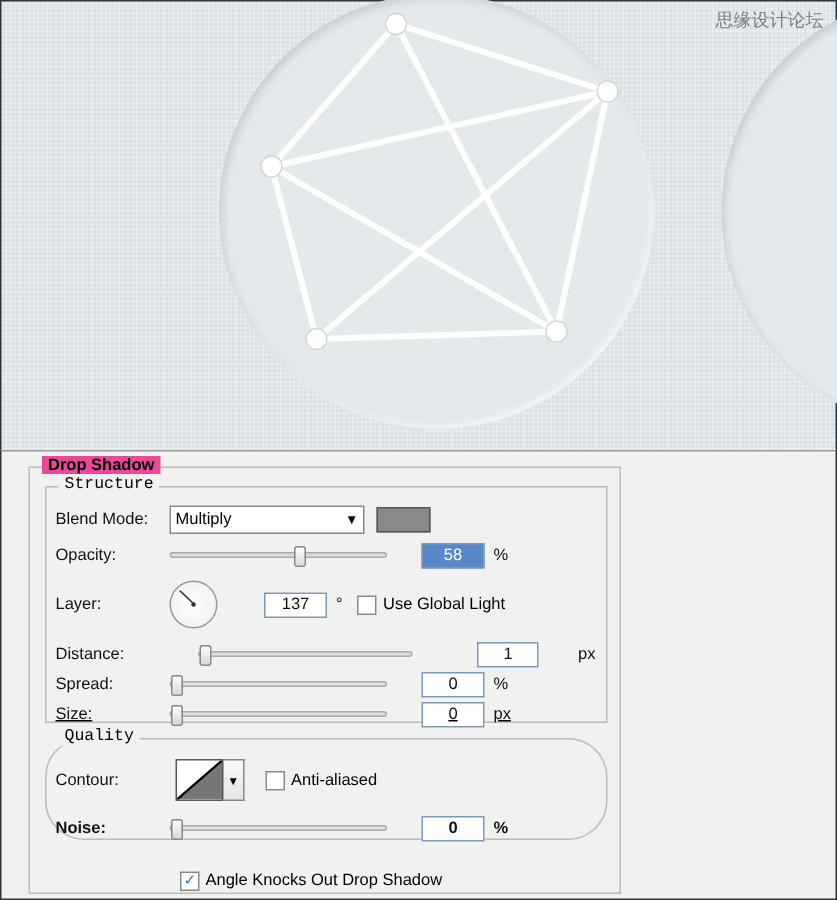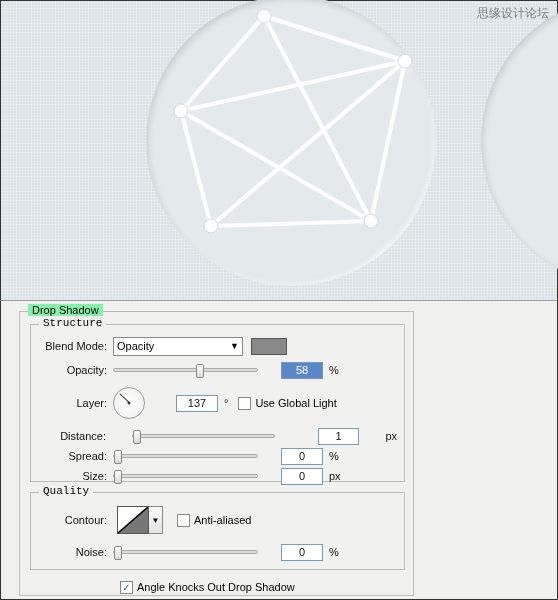--- a/index.html
+++ b/index.html
@@ -6,30 +6,30 @@
 body { width: 558px; height: 600px; background: #f2f2f0; overflow: hidden; position: relative; }
 .canvas-area { width: 558px; height: 300px; background: #dae2e6; background-image: repeating-linear-gradient(0deg, rgba(255,255,255,0.25) 0 1px, transparent 1px 3px), repeating-linear-gradient(90deg, rgba(255,255,255,0.25) 0 1px, transparent 1px 3px); position: relative; border: 1px solid #333; border-bottom: none; }
 .circle-inset { position: absolute; width: 290px; height: 290px; border-radius: 50%; background: #e4eaec; box-shadow: inset 2px 3px 6px rgba(0,0,0,0.12), inset -2px -2px 4px rgba(255,255,255,0.6); left: 145px; top: -5px; }
 .circle-inset2 { position: absolute; width: 290px; height: 290px; border-radius: 50%; background: #e4eaec; box-shadow: inset 2px 3px 6px rgba(0,0,0,0.12); left: 480px; top: -5px; }
 .netsvg { position: absolute; left: 150px; top: 0; }
 .watermark { position: absolute; top: 4px; right: 8px; color: rgba(80,80,80,0.7); font-size: 12px; }
 .watermark2 { position: absolute; top: 18px; right: 8px; color: rgba(80,80,80,0.5); font-size: 11px; letter-spacing: 1px; }
 
 .panel-area { position: absolute; top: 300px; left: 0; width: 558px; height: 300px; background: #f1f1ef; border: 1px solid #333; border-top: 1px solid #999; }
 .fieldset-main { position: absolute; left: 18px; top: 10px; width: 395px; height: 285px; border: 1px solid #bcbcbc; }
-.fieldset-main > .legend { position: absolute; top: -8px; left: 8px; background: #86efac; padding: 0 4px; font-weight: normal; }
+.fieldset-main > .legend { position: absolute; top: -8px; left: 8px; background: #ec4899; padding: 0 4px; font-weight: bold; }
 
 .fieldset-inner { position: absolute; border: 1px solid #bcbcbc; }
 .fieldset-inner > .legend { position: absolute; top: -8px; left: 8px; background: #f1f1ef; padding: 0 4px; font-family: Liberation Mono, monospace; }
 
 .fs-structure { left: 10px; top: 12px; width: 375px; height: 158px; }
-.fs-quality { left: 10px; top: 180px; width: 375px; height: 78px; }
+.fs-quality { left: 10px; top: 180px; width: 375px; height: 68px; border-radius: 26px; }
 
 .row { position: absolute; display: flex; align-items: center; height: 22px; }
-.lbl { text-align: right; width: 70px; margin-right: 6px; color: #111; }
+.lbl { text-align: left; width: 70px; margin-right: 6px; color: #111; }
 
 .select { width: 130px; height: 19px; border: 1px solid #888; background: #fff; display: flex; align-items: center; justify-content: space-between; padding: 0 3px; }
 .select .arrow { font-size: 9px; }
 .colorbox { width: 36px; height: 17px; border: 1px solid #555; background: #898989; margin-left: 8px; }
 
 .slider-track { height: 4px; background: #ddd; border: 1px solid #aaa; border-radius: 2px; position: relative; }
 .slider-thumb { position: absolute; top: -5px; width: 8px; height: 14px; background: linear-gradient(#fefefe,#d8d8d8); border: 1px solid #888; border-radius: 2px; }
 
 .numbox { width: 42px; height: 17px; border: 1px solid #7a98b8; background: #fff; text-align: center; color: #111; display: flex; align-items: center; justify-content: center; margin-left: 23px; }
 .numbox.sel { background: #5a87c8; color: #fff; }
@@ -75,21 +75,21 @@
 <div class="panel-area">
   <div class="fieldset-main">
     <div class="legend">Drop Shadow</div>
 
     <div class="fieldset-inner fs-structure">
       <div class="legend">Structure</div>
 
       <div class="row" style="left:6px; top:10px;">
         <div class="lbl">Blend Mode:</div>
         <div class="select">
-          <span>Opacity</span>
+          <span>Multiply</span>
           <span class="arrow">▼</span>
         </div>
         <div class="colorbox" style="#898989"></div>
       </div>
 
       <div class="row" style="left:6px; top:34px; width:360px;">
         <div class="lbl">Opacity:</div>
         <div class="slider-track" style="width:145px;">
           <div class="slider-thumb" style="left:82px;"></div>
         </div>
@@ -121,21 +121,21 @@
 
       <div class="row" style="left:6px; top:120px; width:360px;">
         <div class="lbl">Spread:</div>
         <div class="slider-track" style="width:145px;">
           <div class="slider-thumb" style="left:0px;"></div>
         </div>
         <div class="numbox">0</div>
         <div class="unit">%</div>
       </div>
 
-      <div class="row" style="left:6px; top:140px; width:360px;">
+      <div class="row" style="left:6px; top:140px; width:360px;text-decoration:underline;">
         <div class="lbl">Size:</div>
         <div class="slider-track" style="width:145px;">
           <div class="slider-thumb" style="left:0px;"></div>
         </div>
         <div class="numbox">0</div>
         <div class="unit">px</div>
       </div>
     </div>
 
     <div class="fieldset-inner fs-quality">
@@ -148,21 +148,21 @@
               <polygon points="0,26 30,0 30,26" fill="#777"></polygon>
               <line x1="0" y1="26" x2="30" y2="0" stroke="#000" stroke-width="1.5"></line>
             </svg>
         </div>
         <div class="contour-arrow">▼</div>
         <span style="width:14px;"></span>
         <span class="checkbox"></span>
         <span>Anti-aliased</span>
       </div>
 
-      <div class="row" style="left:6px; top:48px; width:360px;">
+      <div class="row" style="left:6px; top:48px; width:360px;font-weight:bold;">
         <div class="lbl">Noise:</div>
         <div class="slider-track" style="width:145px;">
           <div class="slider-thumb" style="left:0px;"></div>
         </div>
         <div class="numbox">0</div>
         <div class="unit">%</div>
       </div>
     </div>
 
     <div class="row" style="left:100px; top:264px;">

